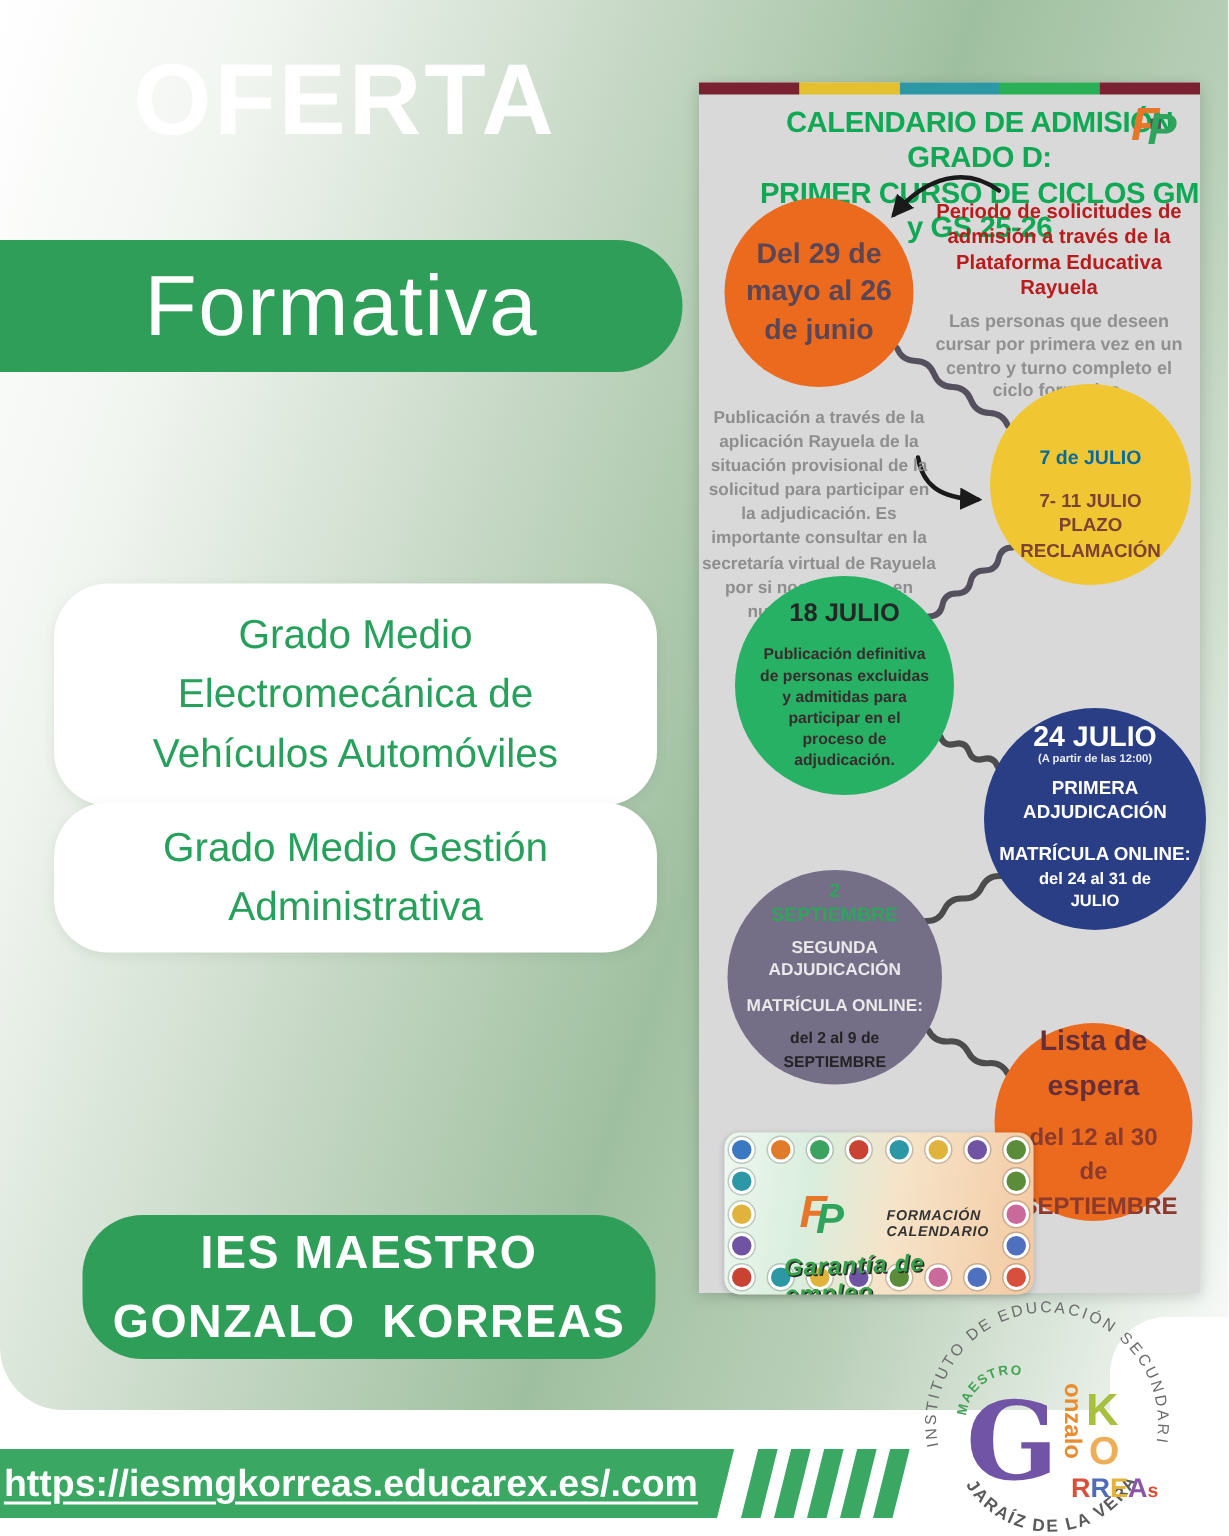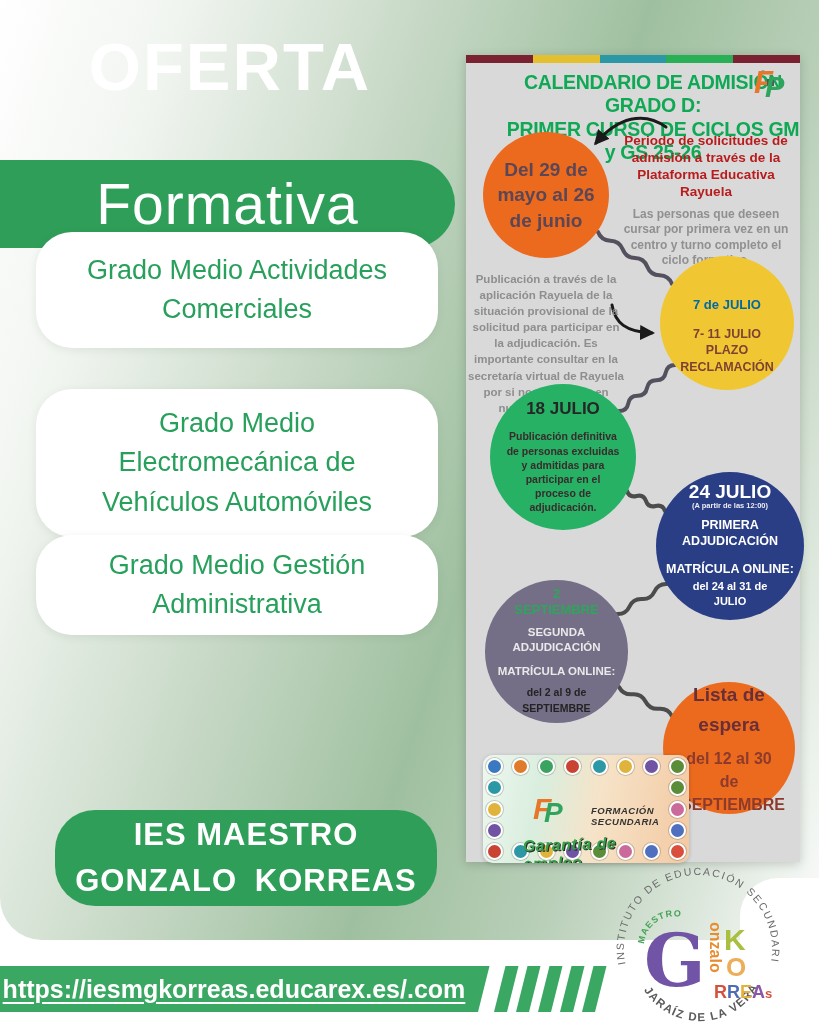--- a/index.html
+++ b/index.html
@@ -115,23 +115,20 @@
 <div class="stage">
 
   <div class="poster-bg"></div>
   <div class="logo-whitebox"></div>
 
   <div class="main-title">OFERTA</div>
   <div class="subtitle-pill">
     <span>Formativa</span>
   </div>
 
-  <div class="course-pill pill-1">
-    <span>Grado Medio Actividades Comerciales</span>
-  </div>
   <div class="course-pill pill-2">
     <span>Grado Medio Electromecánica de Vehículos Automóviles</span>
   </div>
   <div class="course-pill pill-3">
     <span>Grado Medio Gestión Administrativa</span>
   </div>
 
   <div class="ies-pill">
     <span class="l1">IES MAESTRO</span>
     <span class="l2">GONZALO KORREAS</span>
@@ -262,21 +259,21 @@
           <span class="badge-dot" style="background: rgb(79, 111, 191);"></span>
           <span class="badge-dot" style="background: rgb(217, 79, 61);"></span>
         </div>
       <div class="fp-center">
         <div class="fp-logo2">
           <span class="f">F</span>
           <span class="p">P</span>
         </div>
         <div class="fp-brand">
           <div>FORMACIÓN</div>
-          <div>SECUNDARIA</div>
+          <div>CALENDARIO</div>
         </div>
         <div class="fp-slogan">Garantía de empleo</div>
       </div>
     </div>
   </div>
 
   <svg class="school-logo" viewBox="0 0 180 158">
     <defs>
       <path id="arcTop" d="M 16 100 A 74 74 0 1 1 160 100"></path>
       <path id="arcBottom" d="M 34 124 A 66 66 0 0 0 146 124"></path>

